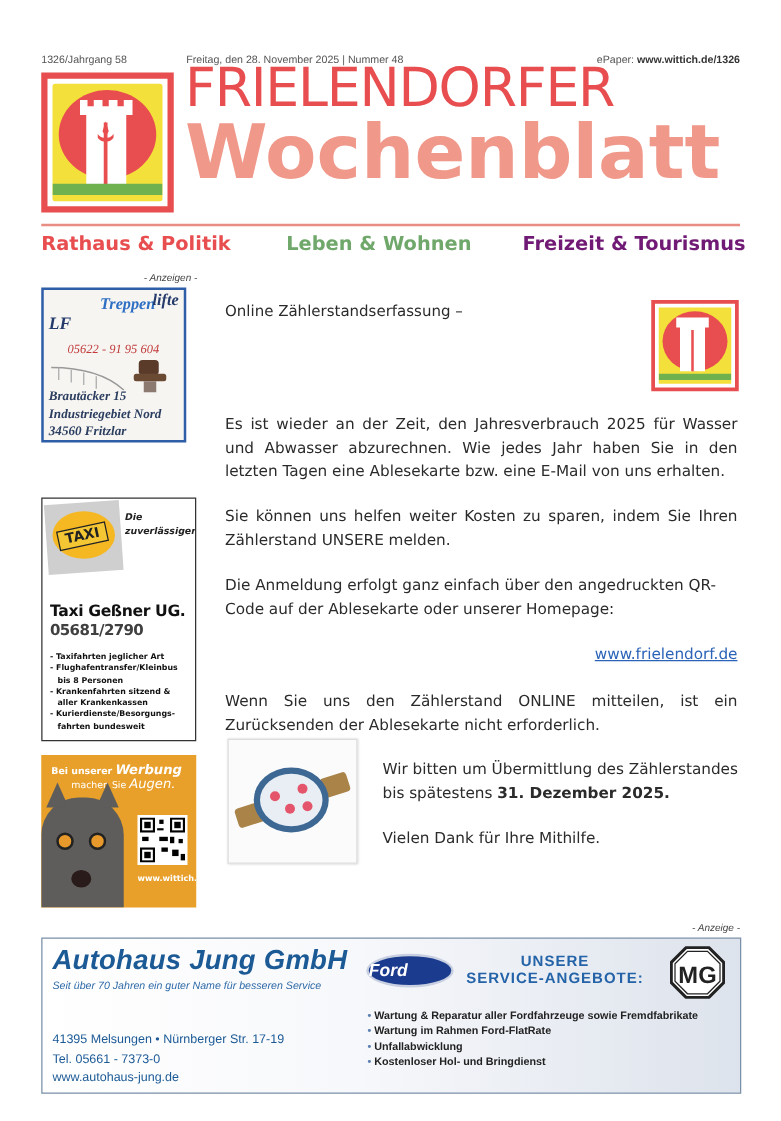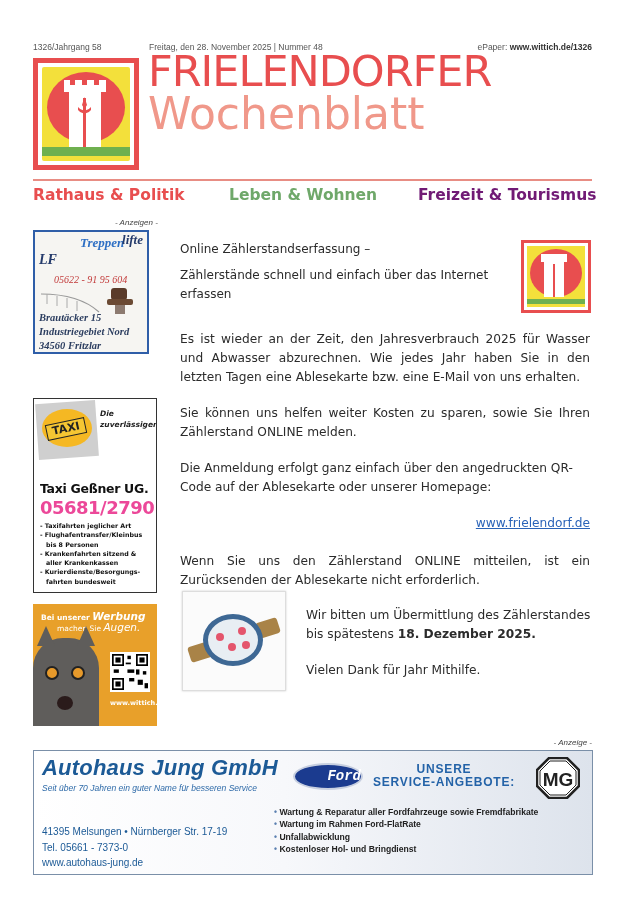--- a/index.html
+++ b/index.html
@@ -13,21 +13,21 @@
   .logo-inner { position: relative; width: 100%; height: 100%; background: #f3e03b; overflow: hidden; border-radius: 2px; }
   .logo-sun { position: absolute; left: 5px; top: 5px; right: 5px; bottom: 18px; background: #e84e4f; border-radius: 50%; }
   .logo-tower { position: absolute; left: 27px; top: 24px; width: 32px; height: 62px; background: #fff; }
   .logo-crenel { position: absolute; left: 22px; top: 13px; width: 42px; height: 12px; background: #fff; }
   .logo-crenel span { position: absolute; top: 0; width: 5px; height: 5px; background: #e84e4f; }
   .logo-spear { position: absolute; left: 41px; top: 31px; width: 3px; height: 55px; background: #e84e4f; }
   .logo-spear-head { position: absolute; left: 36px; top: 30px; width: 13px; height: 22px; }
   .logo-ground { position: absolute; left: 0; right: 0; bottom: 5px; height: 9px; background: #6fb04f; }
 
   .title1 { position: absolute; left: 148px; top: 50px; font-family: "DejaVu Sans", sans-serif; font-size: 43px; letter-spacing: -1px; color: #e84e4f; line-height: 1; }
-  .title2 { position: absolute; left: 148px; top: 92px; font-family: "DejaVu Sans", sans-serif; font-weight: normal; font-size: 44px; letter-spacing: 0px; color: #f0988a; line-height: 1; }
+  .title2 { position: absolute; left: 148px; top: 92px; font-family: "DejaVu Sans", sans-serif; font-weight: bold; font-size: 60px; letter-spacing: 0px; color: #f0988a; line-height: 1; }
   .rule { position: absolute; left: 33px; right: 33px; top: 179px; height: 1.5px; background: #e88d84; }
 
   .section { position: absolute; top: 186px; font-family: "DejaVu Sans", sans-serif; font-weight: bold; font-size: 15.5px; }
 
   .ads-label { position: absolute; font-family: "Liberation Sans", sans-serif; font-style: italic; font-size: 8px; color: #444; }
 
   .ad { position: absolute; overflow: hidden; }
   .ad-tl { left: 33px; top: 230px; width: 116px; height: 124px; border: 2px solid #2f5ea8; background: #f6f5f2; font-family: "Liberation Serif", serif; }
   .ad-tl .brand1 { position: absolute; left: 45px; top: 3px; font-style: italic; font-weight: bold; font-size: 13px; color: #2e6fc4; }
   .ad-tl .brand2 { position: absolute; right: 4px; top: 0px; font-style: italic; font-weight: bold; font-size: 13px; color: #243a6b; }
@@ -35,21 +35,21 @@
   .ad-tl .phone { position: absolute; left: 19px; top: 42px; font-style: italic; font-size: 10px; color: #c23a3a; }
   .ad-tl .addr { position: absolute; left: 4px; top: 79px; font-style: italic; font-weight: bold; font-size: 10.5px; color: #2c3e60; line-height: 14px; }
   .ad-tl .stairs { position: absolute; left: 4px; top: 56px; width: 108px; height: 26px; }
 
   .ad-taxi { left: 33px; top: 398px; width: 124px; height: 195px; border: 1px solid #333; background: #fff; font-family: "DejaVu Sans", sans-serif; }
   .taxi-img { position: absolute; left: 3px; top: 3px; width: 60px; height: 56px; background: #cfcfcf; transform: rotate(-4deg); }
   .taxi-burst { position: absolute; left: 8px; top: 10px; width: 50px; height: 38px; background: #f5b823; border-radius: 50%; }
   .taxi-sign { position: absolute; left: 12px; top: 22px; width: 40px; height: 16px; background: #f5c633; border: 1.5px solid #222; transform: rotate(-12deg); font-weight: bold; font-size: 11px; text-align: center; line-height: 14px; color: #222; }
   .taxi-tag { position: absolute; left: 66px; top: 9px; font-style: italic; font-weight: bold; font-size: 7.5px; line-height: 11px; color: #222; }
   .taxi-name { position: absolute; left: 6px; top: 82px; font-size: 12.5px; font-weight: bold; color: #111; letter-spacing: -0.3px; }
-  .taxi-phone { position: absolute; left: 6px; top: 98px; font-size: 18px; font-weight: bold; color: #ec4899; letter-spacing: -0.5px; }
+  .taxi-phone { position: absolute; left: 6px; top: 98px; font-size: 12px; font-weight: bold; color: #404040; letter-spacing: -0.5px; }
   .taxi-list { position: absolute; left: 6px; top: 122px; font-size: 6.3px; font-weight: bold; color: #111; line-height: 9.3px; list-style: none; }
 
   .ad-cat { left: 33px; top: 604px; width: 124px; height: 122px; background: #e8a02a; font-family: "DejaVu Sans", sans-serif; }
   .cat-line1 { position: absolute; left: 8px; top: 6px; color: #fff; font-weight: bold; font-size: 7.5px; white-space: nowrap; }
   .cat-line2 { position: absolute; left: 24px; top: 17px; color: #fff; font-weight: normal; font-size: 7.5px; white-space: nowrap; }
   .cat-big { font-size: 10.5px; font-style: italic; }
   .cat-face { position: absolute; left: 0px; top: 34px; width: 66px; height: 88px; background: #5f5d5b; border-radius: 30px 30px 0 0; }
   .cat-eye { position: absolute; top: 28px; width: 14px; height: 14px; background: #e79a2b; border-radius: 50%; border: 2px solid #222; }
   .cat-mouth { position: absolute; left: 24px; top: 58px; width: 16px; height: 14px; background: #2a1b1b; border-radius: 50%; }
   .cat-ear { position: absolute; top: -12px; width: 0; height: 0; border-left: 9px solid transparent; border-right: 9px solid transparent; border-bottom: 20px solid #5f5d5b; }
@@ -67,24 +67,24 @@
   .meter-body { position: absolute; left: 20px; top: 22px; width: 60px; height: 52px; border-radius: 50%; background: #e8eef3; border: 5px solid #3e6894; }
   .meter-pipe-l { position: absolute; left: 6px; top: 52px; width: 22px; height: 16px; background: #a98347; transform: rotate(-18deg); border-radius: 3px; }
   .meter-pipe-r { position: absolute; left: 74px; top: 28px; width: 22px; height: 16px; background: #a98347; transform: rotate(-18deg); border-radius: 3px; }
   .meter-dial { position: absolute; width: 8px; height: 8px; border-radius: 50%; background: #e4556c; }
 
   .bottom-ad { position: absolute; left: 33px; top: 750px; width: 560px; height: 125px; border: 1.5px solid #7a8fa8; background: linear-gradient(90deg, #ffffff 0%, #f7f8fb 45%, #dde3ec 100%); font-family: "Liberation Sans", sans-serif; }
   .ba-name { position: absolute; left: 8px; top: 4px; font-size: 22px; font-weight: bold; font-style: italic; color: #1c5a96; letter-spacing: 0.2px; }
   .ba-slogan { position: absolute; left: 8px; top: 32px; font-size: 8.5px; font-style: italic; color: #2e6aa8; }
   .ba-line { position: absolute; left: 8px; top: 50px; font-size: 11.5px; color: #222; }
   .ba-addr { position: absolute; left: 8px; font-size: 10px; color: #1c5a96; }
-  .ford { position: absolute; left: 259px; top: 12px; width: 70px; height: 27px; border-radius: 50%; background: #1b3b8f; border: 2px solid #c7cfe0; color: #fff; font-family: Liberation Mono, monospace; font-style: italic; font-weight: bold; font-size: 14px; text-align: right; line-height: 23px; }
+  .ford { position: absolute; left: 259px; top: 12px; width: 70px; height: 27px; border-radius: 50%; background: #1b3b8f; border: 2px solid #c7cfe0; color: #fff; font-family: Liberation Sans, sans-serif; font-style: italic; font-weight: bold; font-size: 14px; text-align: left; line-height: 23px; }
   .ba-head { position: absolute; left: 335px; top: 12px; width: 150px; text-align: center; font-weight: bold; font-size: 12px; color: #2463a8; line-height: 13px; letter-spacing: 0.8px; }
   .mg { position: absolute; left: 502px; top: 6px; width: 44px; height: 42px; }
-  .ba-list { position: absolute; left: 240px; top: 55px; list-style: none; font-size: 8.6px; font-weight: bold; color: #222; line-height: 12.4px; }
+  .ba-list { position: absolute; left: 260px; top: 55px; list-style: none; font-size: 8.6px; font-weight: bold; color: #222; line-height: 12.4px; }
   .ba-list li::before { content: "• "; color: #5a7fb0; }
 </style>
 </head>
 <body>
 
 <div class="meta" style="left:33px">1326/Jahrgang 58</div>
 <div class="meta" style="left:149px">Freitag, den 28. November 2025 | Nummer 48</div>
 <div class="meta" style="right:33px">
   <span>ePaper:</span>
   <b>www.wittich.de/1326</b>
@@ -199,46 +199,45 @@
     <div style="position:absolute;left:3px;top:3px;right:3px;bottom:10px;background:#e84e4f;border-radius:50%;"></div>
     <div style="position:absolute;left:17px;top:15px;width:20px;height:36px;background:#fff;"></div>
     <div style="position:absolute;left:14px;top:8px;width:26px;height:8px;background:#fff;"></div>
     <div style="position:absolute;left:26px;top:18px;width:2px;height:33px;background:#e84e4f;"></div>
     <div style="position:absolute;left:0;right:0;bottom:3px;height:5px;background:#6fb04f;"></div>
   </div>
 </div>
 
 <div class="article" style="top:240px; width:330px;">
   <div class="a-title">Online Zählerstandserfassung –</div>
-  <div class="a-title" style="margin-top:7px">Zählerstände schnell und einfach über das Internet erfassen</div>
 </div>
 
 <div class="article justify" style="top:330px">Es ist wieder an der Zeit, den Jahresverbrauch 2025 für Wasser und Abwasser abzurechnen. Wie jedes Jahr haben Sie in den letzten Tagen eine Ablesekarte bzw. eine E-Mail von uns erhalten.</div>
-<div class="article justify" style="top:404px">Sie können uns helfen weiter Kosten zu sparen, sowie Sie Ihren Zählerstand ONLINE melden.</div>
+<div class="article justify" style="top:404px">Sie können uns helfen weiter Kosten zu sparen, indem Sie Ihren Zählerstand UNSERE melden.</div>
 <div class="article" style="top:459px">Die Anmeldung erfolgt ganz einfach über den angedruckten QR-Code auf der Ablesekarte oder unserer Homepage:</div>
 <div class="article" style="top:514px; text-align:right">
   <span class="link">www.frielendorf.de</span>
 </div>
 <div class="article justify" style="top:552px">Wenn Sie uns den Zählerstand ONLINE mitteilen, ist ein Zurücksenden der Ablesekarte nicht erforderlich.</div>
 
 <div class="meter">
   <div class="meter-pipe-l"></div>
   <div class="meter-pipe-r"></div>
   <div class="meter-body">
     <div class="meter-dial" style="left:8px; top:14px"></div>
     <div class="meter-dial" style="left:30px; top:8px"></div>
     <div class="meter-dial" style="left:20px; top:24px"></div>
     <div class="meter-dial" style="left:34px; top:22px"></div>
   </div>
 </div>
 
 <div class="article" style="left:306px; top:606px; width:290px;">
-  <span>Wir bitten um Übermittlung des Zählerstandes bis spätestens </span><b style="font-weight:600">18. Dezember 2025.</b>
-</div>
-<div class="article" style="left:306px; top:661px; width:290px;">Vielen Dank für Jahr Mithilfe.</div>
+  <span>Wir bitten um Übermittlung des Zählerstandes bis spätestens </span><b style="font-weight:600">31. Dezember 2025.</b>
+</div>
+<div class="article" style="left:306px; top:661px; width:290px;">Vielen Dank für Ihre Mithilfe.</div>
 
 <div class="ads-label" style="right:33px; top:738px">- Anzeige -</div>
 <div class="bottom-ad">
   <div class="ba-name">Autohaus Jung GmbH</div>
   <div class="ba-slogan">Seit über 70 Jahren ein guter Name für besseren Service</div>
   <div class="ba-addr" style="top:75px">41395 Melsungen • Nürnberger Str. 17-19</div>
   <div class="ba-addr" style="top:91px">Tel. 05661 - 7373-0</div>
   <div class="ba-addr" style="top:106px">www.autohaus-jung.de</div>
 
   <div class="ford">Ford</div>

